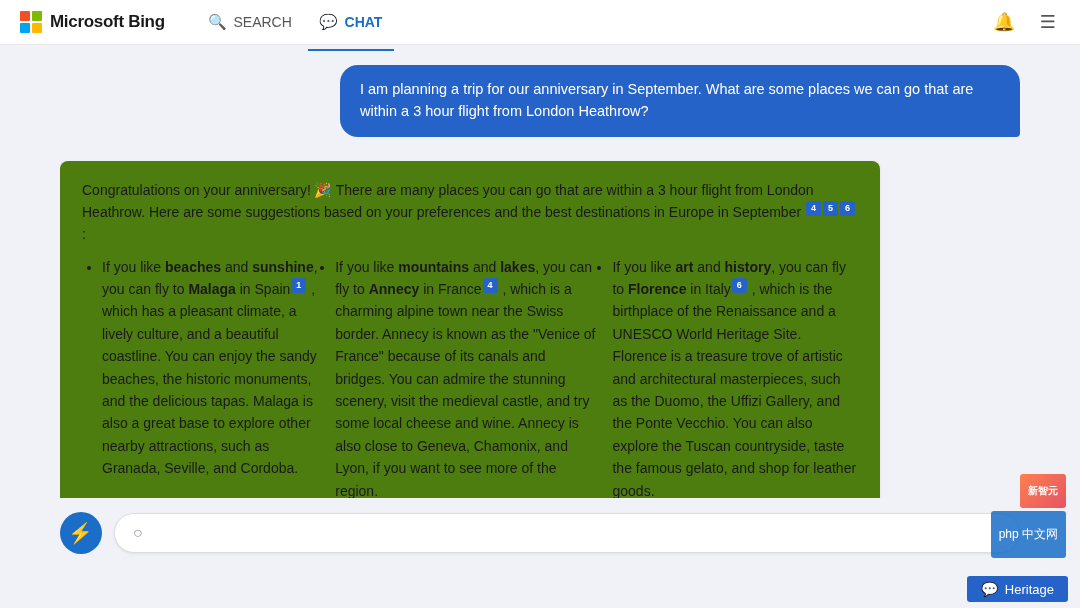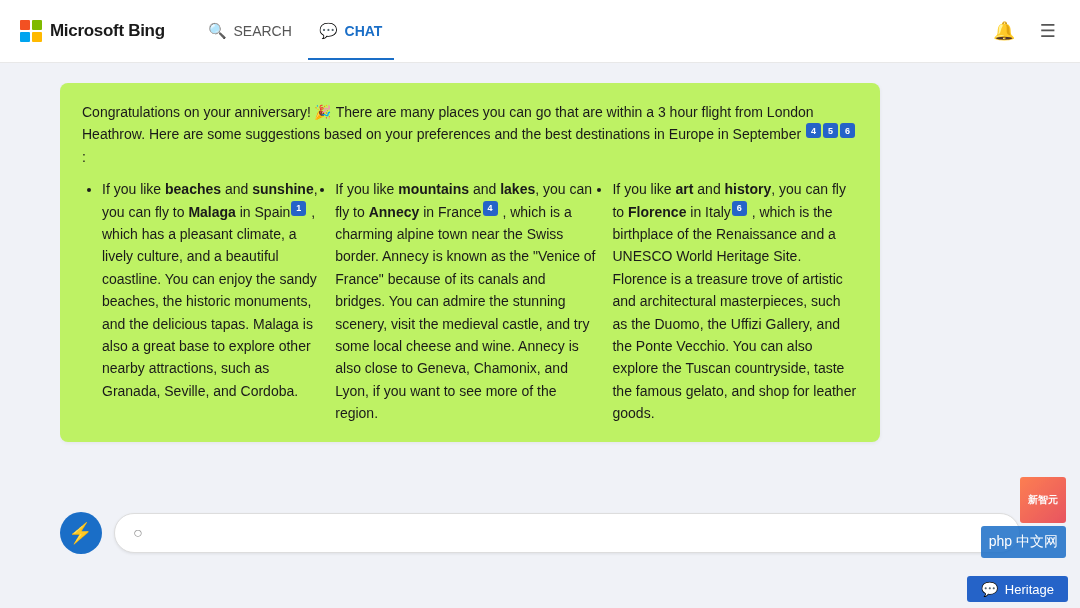--- a/index.html
+++ b/index.html
@@ -9,21 +9,21 @@
       width: 1080px;
       height: 608px;
       overflow: hidden;
       display: flex;
       flex-direction: column;
     }
 
     
     .header {
       background: #fff;
-      height: 63px;
+      height: 45px;
       display: flex;
       align-items: center;
       padding: 0 20px;
       border-bottom: 1px solid #e8e8e8;
       gap: 24px;
       position: relative;
     }
     .logo-area {
       display: flex;
       align-items: center;
@@ -128,21 +128,21 @@
       color: #fff;
       border-radius: 18px 18px 4px 18px;
       padding: 14px 20px;
       max-width: 680px;
       font-size: 14.5px;
       line-height: 1.5;
     }
 
     
     .ai-message {
-      background: #bef264;
+      background: #4d7c0f;
       border-radius: 8px;
       padding: 18px 22px;
       max-width: 820px;
       font-size: 14px;
       line-height: 1.6;
       color: #1a1a1a;
       box-shadow: 0 1px 4px rgba(0,0,0,0.06);
     }
     .ai-message p {
       margin-bottom: 10px;
@@ -250,28 +250,28 @@
       flex-direction: column;
       align-items: flex-end;
       gap: 3px;
       opacity: 0.85;
     }
     .watermark-badge {
       background: linear-gradient(135deg, #ff6b35, #e63946);
       color: white;
       font-size: 10px;
       font-weight: bold;
-      padding: 16px 8px;
+      padding: 10px 8px;
       border-radius: 3px;
     }
     .watermark-text {
       background: #1a6ec7;
       color: white;
-      font-size: 14px;
-      padding: 7px 8px;
+      font-size: 12px;
+      padding: 15px 8px;
       border-radius: 3px;
     }
   </style>
 </head>
 <body>
 
 <header class="header">
   <div class="logo-area">
     <div class="ms-logo">
       <div class="r"></div>
@@ -297,20 +297,23 @@
     </button>
     <button class="header-icon-btn">
       <span>☰</span>
     </button>
   </div>
 </header>
 
 <div class="main">
   <div class="chat-area">
 
+    <div class="user-message">
+      <div class="user-bubble">I am planning a trip for our anniversary in September. What are some places we can go that are within a 3 hour flight from London Heathrow?</div>
+    </div>
 
     <div class="ai-message">
       <p>
         <span>Congratulations on your anniversary! 🎉 There are many places you can go that are within a 3 hour flight from London Heathrow. Here are some suggestions based on your preferences and the best destinations in Europe in September </span><span class="sup-badge">4</span><span class="sup-badge">5</span><span class="sup-badge">6</span><span> :</span>
       </p>
       <ul>
         <li>
           <span>If you like <span class="bold">beaches</span> and <span class="bold">sunshine</span>, you can fly to <span class="bold">Malaga</span> in Spain</span><span class="sup-badge">1</span><span> , which has a pleasant climate, a lively culture, and a beautiful coastline. You can enjoy the sandy beaches, the historic monuments, and the delicious tapas. Malaga is also a great base to explore other nearby attractions, such as Granada, Seville, and Cordoba.</span>
         </li>
         <li>

